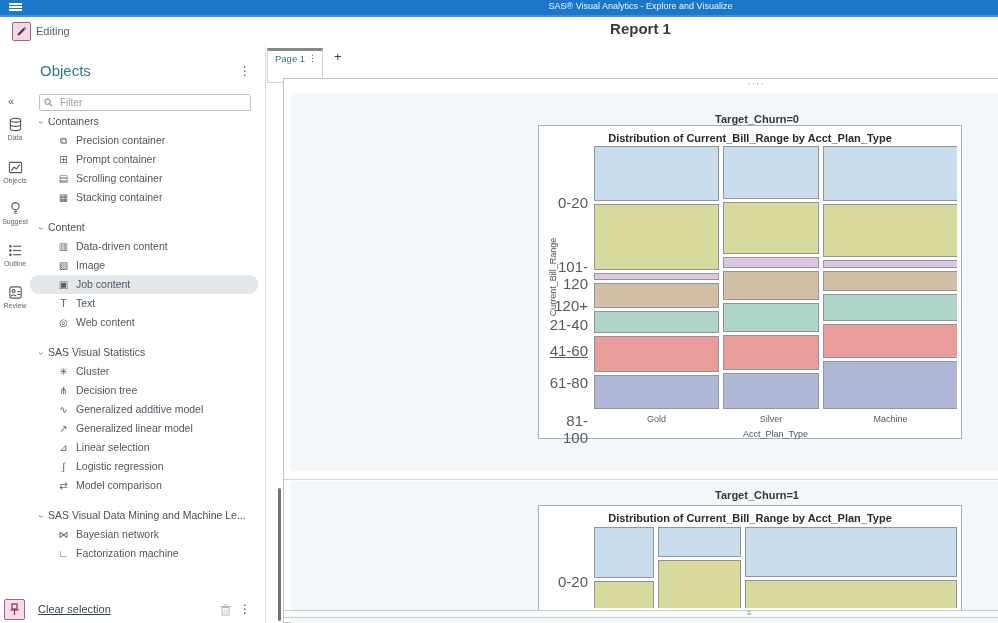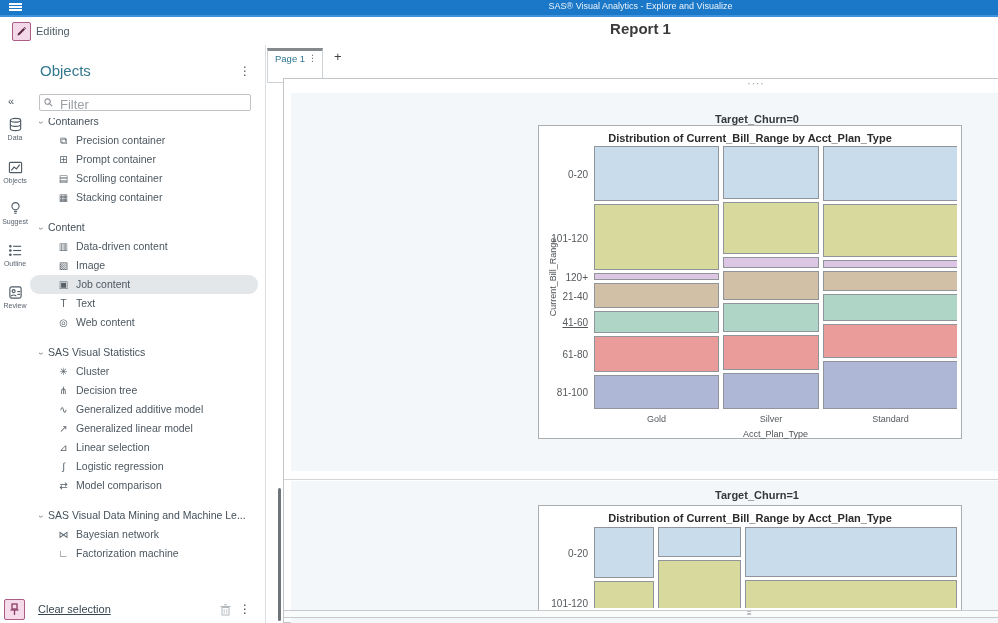--- a/index.html
+++ b/index.html
@@ -23,21 +23,21 @@
   .rail-item{position:absolute;left:0;width:30px;text-align:center;cursor:pointer;color:#51606b;}
   .rail-item svg{display:block;margin:0 auto;}
   .rail-label{display:block;font-size:7px;color:#5b6570;margin-top:2px;}
 
   
   #objects-panel{position:absolute;left:30px;top:45px;width:235px;height:578px;background:#fff;border-right:1px solid #dcdfe1;}
   #objects-title{position:absolute;left:10px;top:17px;font-size:15px;color:#33788f;}
   #objects-menu{position:absolute;right:14px;top:19px;font-size:12px;color:#4f575c;cursor:pointer;}
   #filter-box{position:absolute;left:9px;top:49px;width:210px;height:15px;border:1px solid #c0c3c6;border-radius:2px;background:#fff;}
   #filter-box svg{position:absolute;left:4px;top:3px;}
-  #filter-input{position:absolute;left:18px;top:1px;width:185px;border:0;outline:0;font-size:13px;color:#444;background:transparent;font-family:inherit;}
+  #filter-input{position:absolute;left:18px;top:1px;width:185px;border:0;outline:0;font-size:10px;color:#444;background:transparent;font-family:inherit;}
   #filter-input::placeholder{color:#9aa0a5;}
   #objects-list{position:absolute;left:0;top:73px;width:228px;height:480px;overflow:hidden;}
   #objects-list-inner{margin-top:-6px;}
   .sec-header{height:19px;line-height:19px;font-size:10.5px;color:#44505a;cursor:pointer;white-space:nowrap;}
   .sec-chev{display:inline-block;margin-left:9px;margin-right:6px;transform:rotate(90deg);font-size:9px;color:#5a646c;}
   .obj-item{height:19px;line-height:19px;font-size:10.5px;color:#4c5760;cursor:pointer;white-space:nowrap;}
   .obj-item.selected{background:#e3e7ea;border-radius:9px;}
   .obj-ico{display:inline-block;width:13px;margin-left:27px;margin-right:6px;text-align:center;font-size:10px;color:#566068;}
   .sec-gap{height:11px;}
   #panel-vscroll{position:absolute;left:248px;top:443px;width:3px;height:133px;background:#6f7478;border-radius:2px;}
@@ -63,21 +63,21 @@
   #row-divider{position:absolute;left:0;top:400px;width:716px;height:1px;background:#d3d6d8;}
   .facet-title{position:absolute;left:160px;width:612px;text-align:center;font-size:11px;font-weight:bold;color:#36393b;}
   #panel0 .facet-title{top:20px;}
   #panel1 .facet-title{top:8px;}
   .chart-box{position:absolute;background:#fff;border:1px solid #a9aeb3;box-sizing:border-box;}
   #chart0{left:254px;top:46px;width:424px;height:314px;}
   #chart1{left:254px;top:426px;width:424px;height:106px;}
   .chart-title{position:absolute;left:0;width:100%;text-align:center;font-size:11px;font-weight:bold;color:#2b2b2b;top:6px;}
   .plot{position:absolute;overflow:hidden;}
   .cell{position:absolute;border:1px solid #8f959a;box-sizing:border-box;cursor:pointer;}
-  .ytick{position:absolute;font-size:10px;color:#55595c;text-align:right;width:46px;}
+  .ytick{position:absolute;font-size:15px;color:#55595c;text-align:right;width:46px;margin-top:25px;}
   .xtick{position:absolute;font-size:9px;color:#55595c;text-align:center;width:80px;margin-left:-40px;}
   .axis-label{position:absolute;font-size:9px;color:#4e5256;text-align:center;}
   .ylab{transform:rotate(-90deg);transform-origin:center;width:110px;margin-left:-55px;margin-top:-6px;}
   #hscrollbar{position:absolute;left:0;top:531px;width:716px;height:6px;background:#fafbfb;border-top:1px solid #c8cbcd;border-bottom:1px solid #c8cbcd;box-sizing:content-box;z-index:5;cursor:ew-resize;}
   #hscroll-grip{position:absolute;left:463px;top:-2px;font-size:8px;color:#868c91;}
 </style>
 </head>
 <body>
 
 <div id="app">
@@ -240,21 +240,21 @@
         </div>
         <div class="ytick" style="left: 3px; top: 43px;">0-20</div>
         <div class="ytick" style="left: 3px; top: 106.5px;">101-120</div>
         <div class="ytick" style="left: 3px; top: 146px;">120+</div>
         <div class="ytick" style="left: 3px; top: 164.75px;">21-40</div>
         <div class="ytick" style="left: 3px; top: 191.25px; text-decoration: underline;">41-60</div>
         <div class="ytick" style="left: 3px; top: 223.25px;">61-80</div>
         <div class="ytick" style="left: 3px; top: 261.25px;">81-100</div>
         <div class="xtick" style="left: 117.5px; top: 288px;">Gold</div>
         <div class="xtick" style="left: 232px; top: 288px;">Silver</div>
-        <div class="xtick" style="left: 351.5px; top: 288px;">Standard</div>
+        <div class="xtick" style="left: 351.5px; top: 288px;">Machine</div>
         <div class="axis-label" style="left: 55px; width: 363px; top: 303px;">Acct_Plan_Type</div>
       </div>
 
     <div id="row-divider"></div>
 
     <div id="panel1" class="facet-panel">
       <div class="facet-title">Target_Churn=1</div>
     </div>
     <div id="chart1" class="chart-box">
         <div class="chart-title">Distribution of Current_Bill_Range by Acct_Plan_Type</div>

